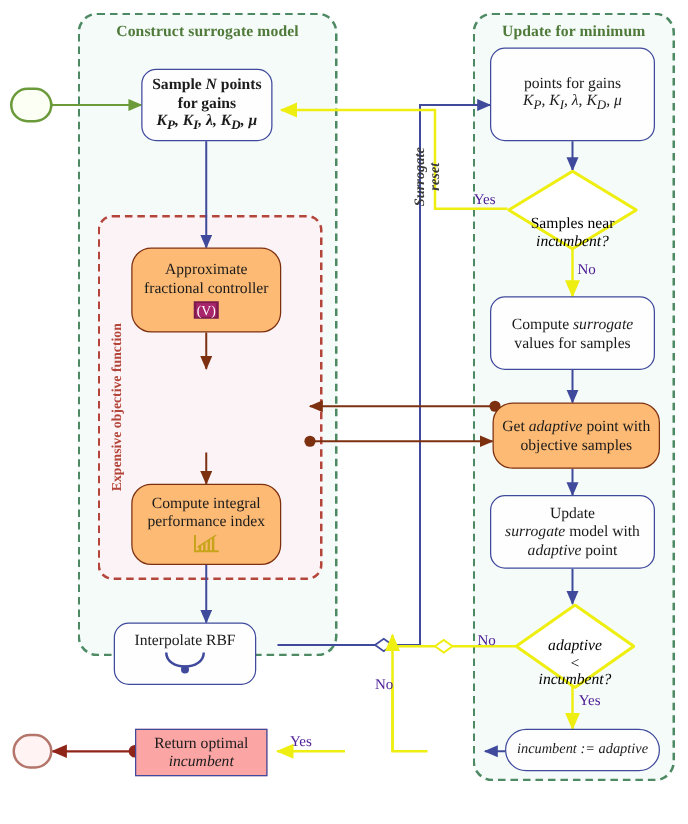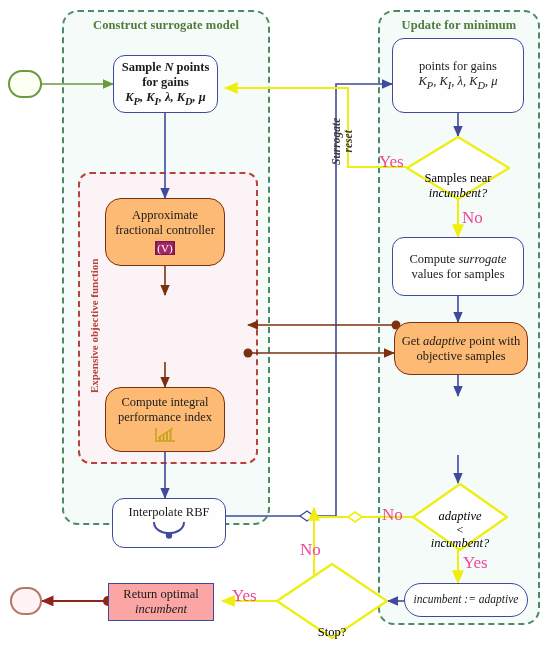--- a/index.html
+++ b/index.html
@@ -88,22 +88,22 @@
   }
   .diamond .dshape{
     position:absolute; left:0; top:0; width:100%; height:100%;
   }
   .diamond .dtext{position:relative; z-index:2; padding:0 6px;}
 
   .it{font-style:italic;}
   .lbl{
     position:absolute;
     font-family:"Liberation Serif", serif;
-    font-size:17px;
-    color:#ec4899;
+    font-size:12px;
+    color:#4c1d95;
     white-space:nowrap;
   }
 
   
   .icon{display:block;margin-top:2px;}
 </style>
 </head>
 <body>
 
 <div id="root">
@@ -228,21 +228,21 @@
     <svg class="icon" width="24" height="18" viewBox="0 0 24 18">
       <path d="M3,2 L3,15 L22,15" stroke="#c8a41c" stroke-width="1.6" fill="none"></path>
       <rect x="6" y="10" width="2" height="5" fill="#c8a41c"></rect>
       <rect x="9.5" y="8" width="2" height="7" fill="#c8a41c"></rect>
       <rect x="13" y="6" width="2" height="9" fill="#c8a41c"></rect>
       <rect x="16.5" y="3.5" width="2" height="11.5" fill="#c8a41c"></rect>
       <path d="M5,12 C9,9 14,6 20,2" stroke="#c8a41c" stroke-width="1.2" fill="none"></path>
     </svg>
   </div>
 
-  <div class="node n-blue" style="left:112px; top:498px; width:114px; height:50px;">
+  <div class="node n-blue" style="left:91px; top:498px; width:114px; height:50px;">
     <div>Interpolate RBF</div>
     <svg class="icon" width="42" height="20" viewBox="0 0 42 20">
       <path d="M6,1 C6,16 36,16 36,1" stroke="#3f4a9c" stroke-width="2" fill="none"></path>
       <circle cx="21" cy="14.5" r="3.2" fill="#3f4a9c"></circle>
     </svg>
   </div>
 
   <div class="node n-blue" style="left:392px; top:38px; width:132px; height:75px;">
     <div>points for gains</div>
     <div style="font-style:italic;">
@@ -267,42 +267,45 @@
     <div>values for samples</div>
   </div>
 
   <div class="node n-red" style="left:394px; top:322px; width:134px; height:53px;">
     <div>
       Get <span class="it">adaptive</span> point with
     </div>
     <div>objective samples</div>
   </div>
 
+  <div class="node n-blue" style="left:392px; top:396px; width:132px; height:59px;">
+    <div>Update</div>
+    <div>
+      <span class="it">surrogate</span> model with
+    </div>
+    <div>
+      <span class="it">adaptive</span> point
+    </div>
+  </div>
 
   <div class="diamond" style="left:412px; top:483px; width:96px; height:68px;">
     <svg class="dshape" viewBox="0 0 96 68" preserveAspectRatio="none">
       <polygon points="48,1 95,34 48,67 1,34" fill="#ffffff" stroke="#eeee10" stroke-width="2.4"></polygon>
     </svg>
     <div class="dtext" style="line-height:1.1;">
       <span class="it">adaptive</span><br>
       <span>&lt;</span><br>
       <span class="it">incumbent?</span>
     </div>
   </div>
 
   <div class="node n-blue" style="left:404px; top:583px; width:124px; height:34px; border-radius:18px;">
     <div class="it" style="font-size:11.5px;">incumbent := adaptive</div>
   </div>
 
-  <div class="diamond" style="left:276px; top:563px; width:112px; height:76px;">
-    <svg class="dshape" viewBox="0 0 112 76" preserveAspectRatio="none">
-      <polygon points="56,1 111,38 56,75 1,38" fill="#ffffff" stroke="#eeee10" stroke-width="2.4"></polygon>
-    </svg>
-    <div class="dtext">Stop?</div>
-  </div>
 
   <div class="node n-rect" style="left:108px; top:583px; width:106px; height:38px;">
     <div>Return optimal</div>
     <div class="it">incumbent</div>
   </div>
 
   <div class="node n-term-red" style="left:10px; top:587px; width:32px; height:28px;"></div>
 
   <div class="vlabel-it" style="left:330px; top:165px; transform:rotate(-90deg);">
     <span>Surrogate</span><br>

